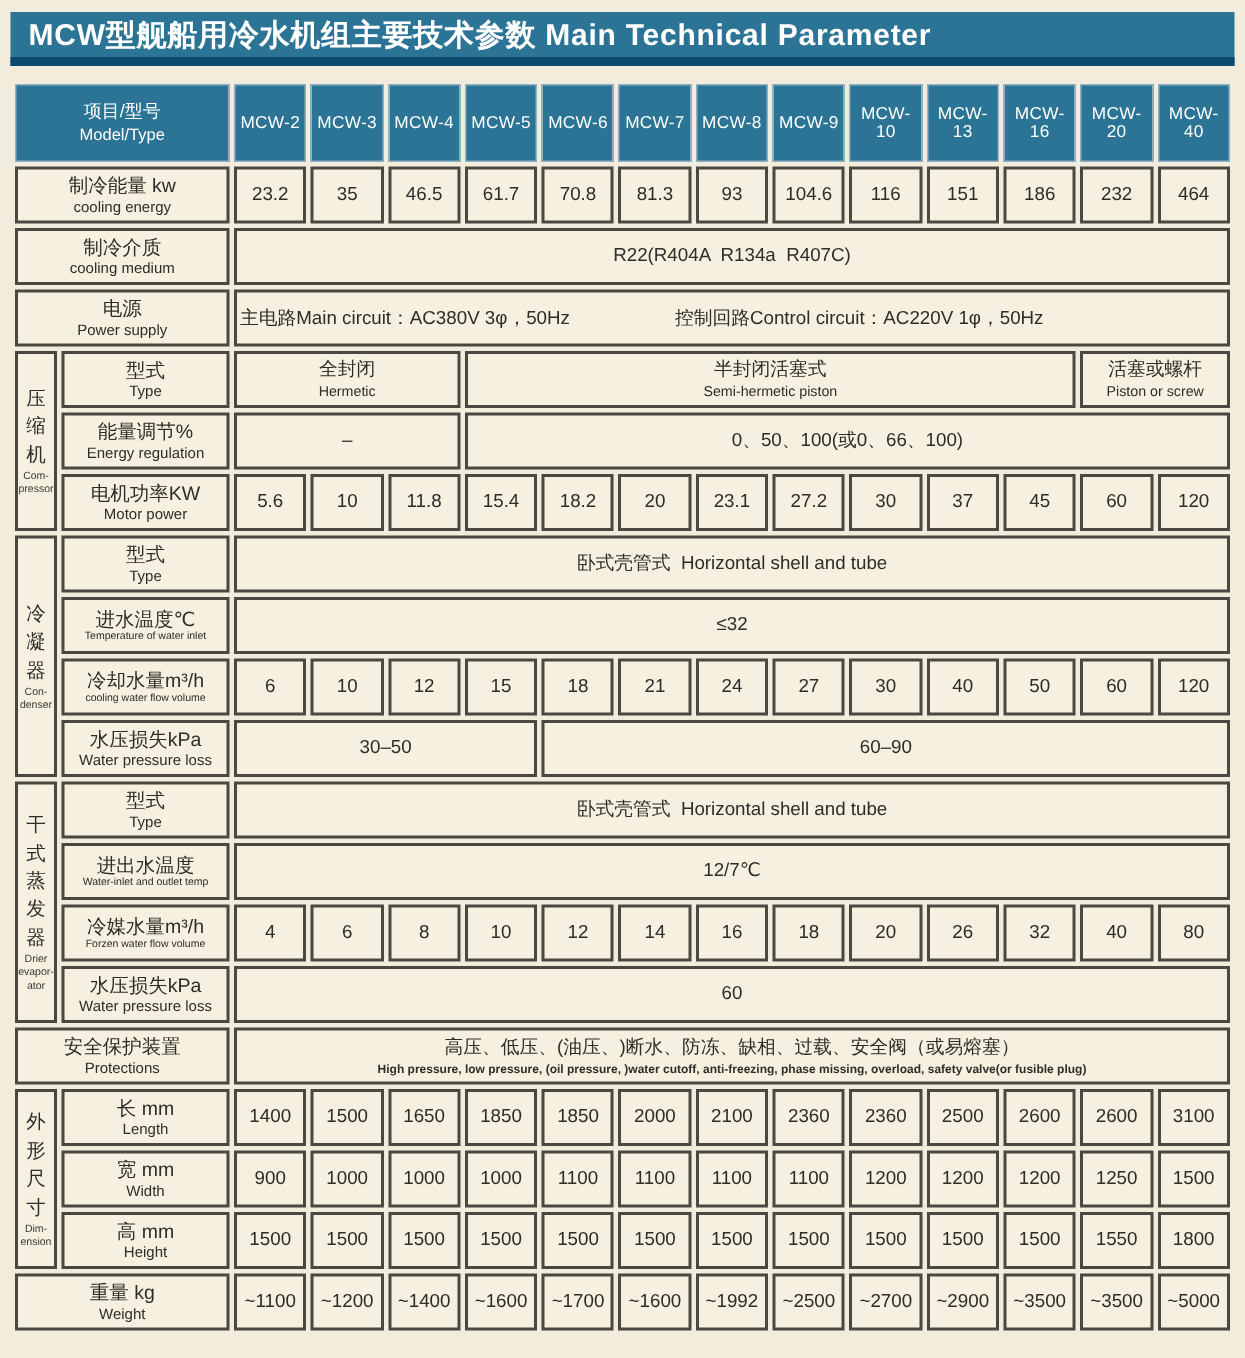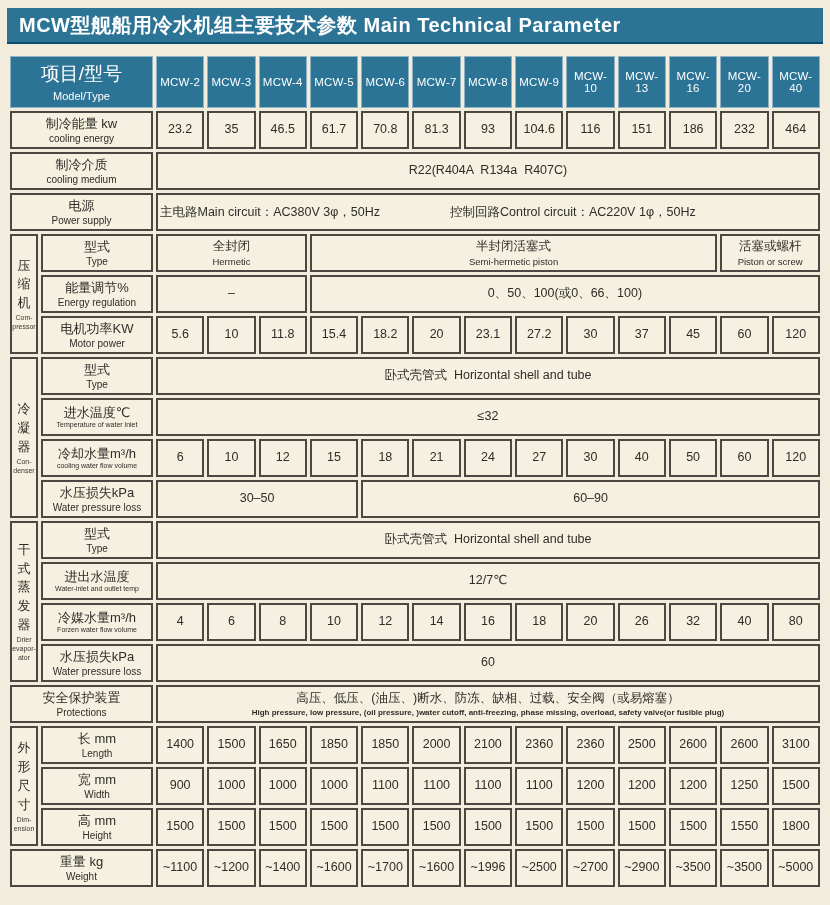--- a/index.html
+++ b/index.html
@@ -7,21 +7,21 @@
     width:830px;height:905px;overflow:hidden;
     background:#f1ecdb;
     font-family:"Liberation Sans","DejaVu Sans",sans-serif;
     color:#2e2d28;
   }
   .title-bar{
     margin:8px 7px 0 7px;height:36px;
     background:#2b7495;
     display:flex;align-items:center;
     padding-left:12px;box-sizing:border-box;
-    border-bottom:2px solid #0c4a6e;
+    border-bottom:6px solid #0c4a6e;
   }
   .title-bar .title-text{
     color:#ffffff;font-size:20px;font-weight:bold;letter-spacing:0.5px;
     white-space:nowrap;
   }
   table.spec{
     margin:9px auto 0 auto;
     width:816px;
     border-collapse:separate;
     border-spacing:3px;
@@ -29,21 +29,21 @@
   }
   col.c-sec{width:28px;}
   col.c-label{width:112px;}
   td{box-sizing:border-box;vertical-align:middle;text-align:center;padding:1px 2px;}
   
   tr.header-row td{
     height:52px;
     background:#2b7495;color:#ffffff;
     border:1px solid #8fb1c1;
   }
-  .head-zh{font-size:19px;line-height:1.5;}
+  .head-zh{font-size:12px;line-height:1.5;}
   .head-en{font-size:11px;line-height:1.4;}
   .head-model{font-size:11.5px;letter-spacing:0.2px;}
   
   td.sec-cell,td.label-cell,td.data-cell{
     background:#f5f0df;
     border:2px solid #4a4840;
     height:38px;
   }
   td.sec-cell{padding:2px 0;vertical-align:middle;}
   .sec-zh{font-size:13px;line-height:1.45;text-align:center;}
@@ -609,21 +609,21 @@
         <td class="data-cell">
           <div class="cell-v">~1600</div>
         </td>
         <td class="data-cell">
           <div class="cell-v">~1700</div>
         </td>
         <td class="data-cell">
           <div class="cell-v">~1600</div>
         </td>
         <td class="data-cell">
-          <div class="cell-v">~1996</div>
+          <div class="cell-v">~1992</div>
         </td>
         <td class="data-cell">
           <div class="cell-v">~2500</div>
         </td>
         <td class="data-cell">
           <div class="cell-v">~2700</div>
         </td>
         <td class="data-cell">
           <div class="cell-v">~2900</div>
         </td>

